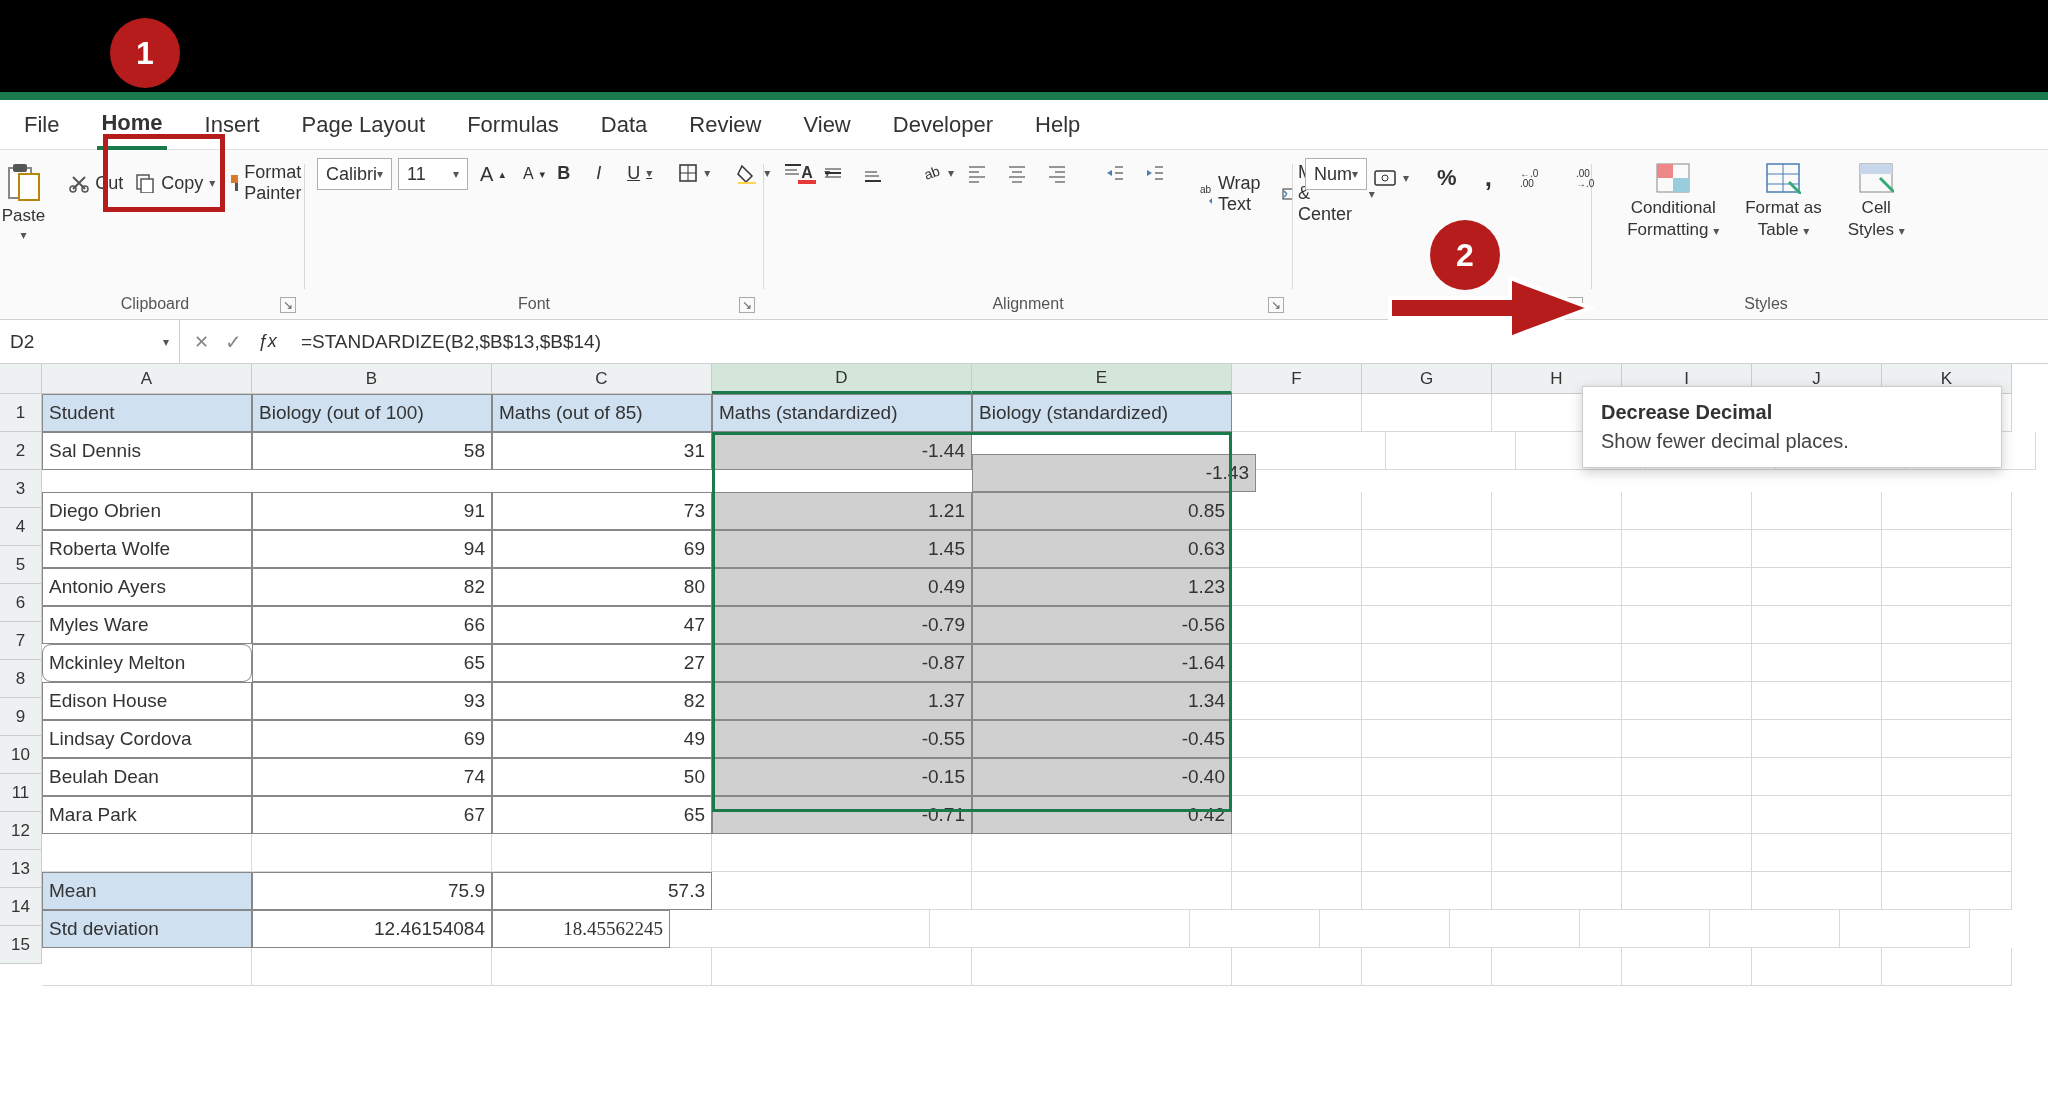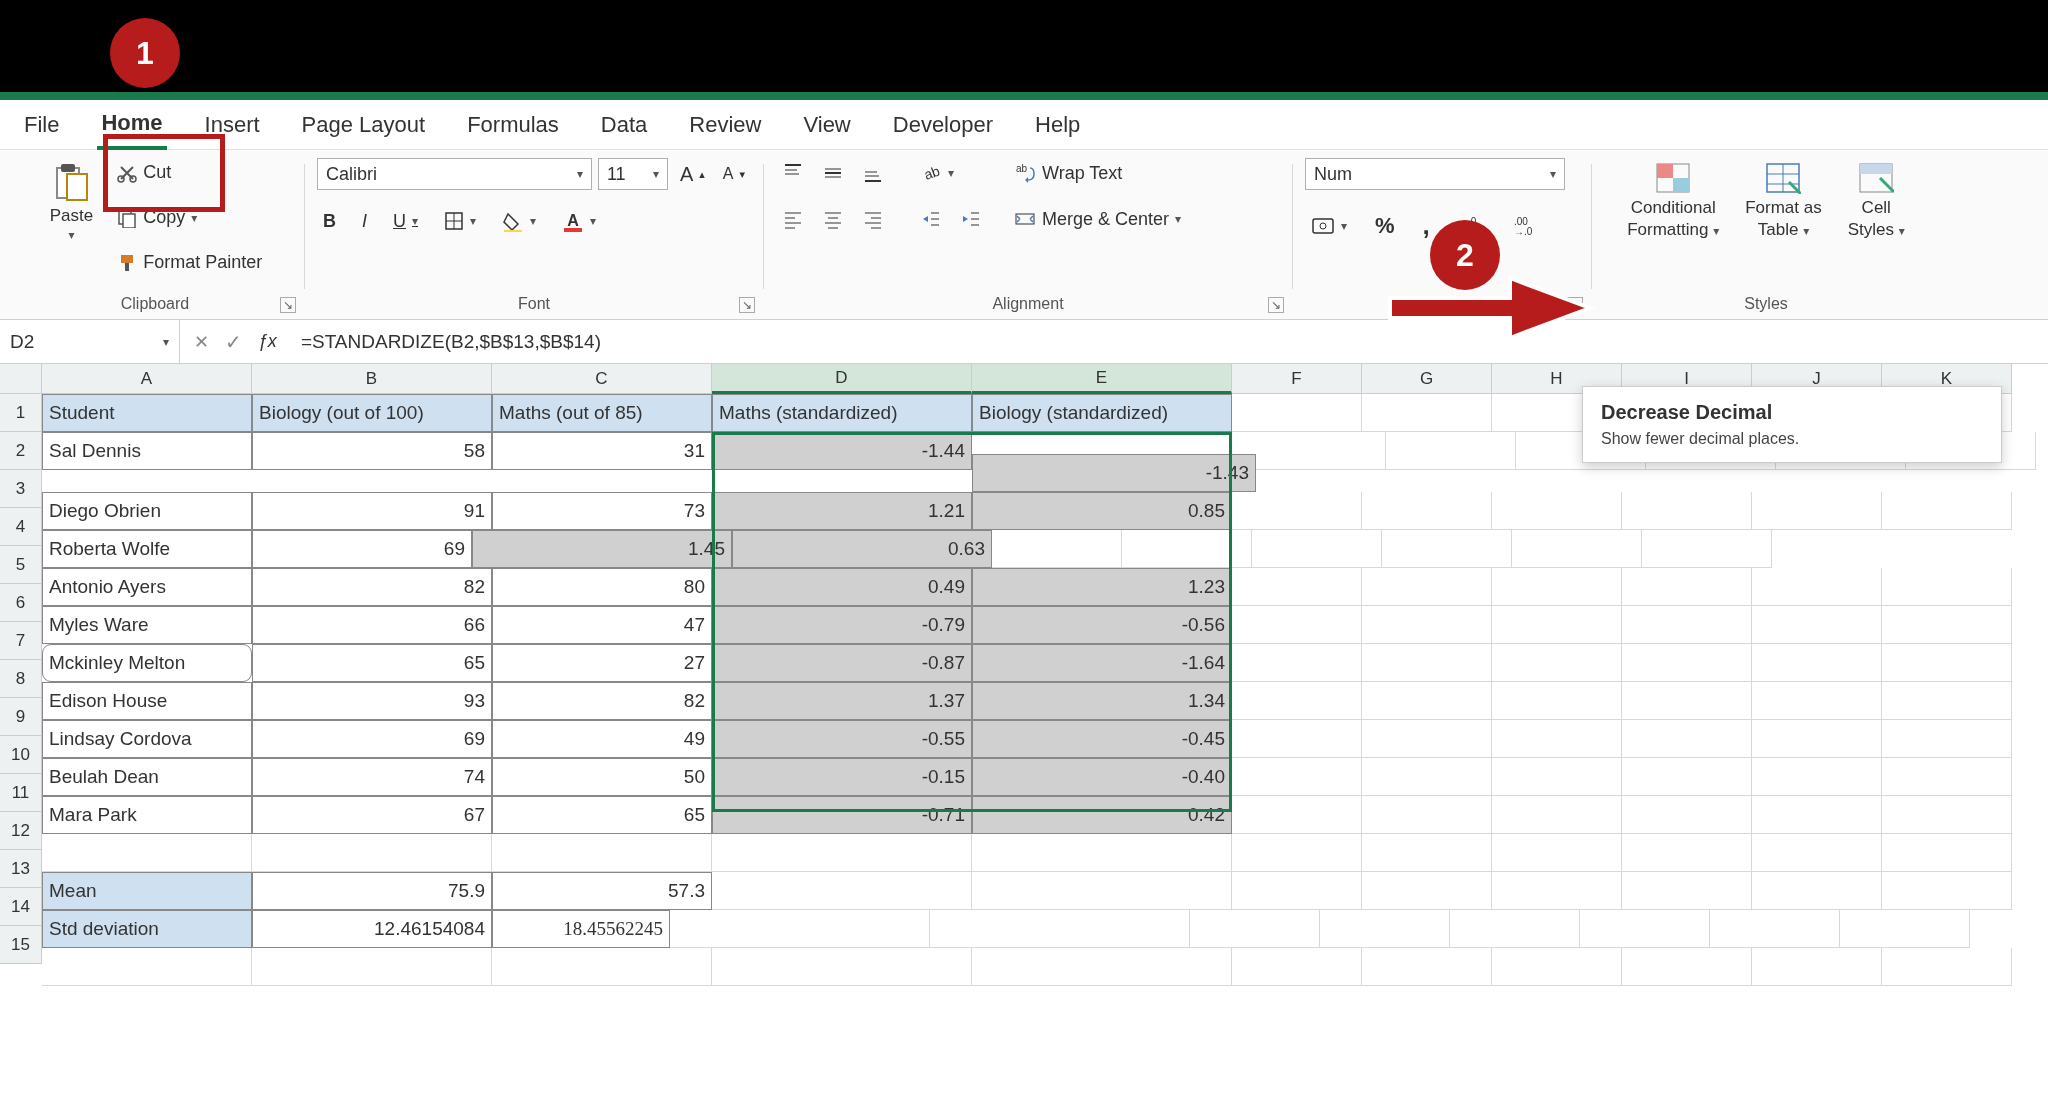--- a/index.html
+++ b/index.html
@@ -77,21 +77,21 @@
   }
   .group-body { display:flex; align-items:flex-start; gap:10px; flex:1; }
   .group-label { font-size:16px; color:#555; padding:4px 0 6px; }
   .vsep { width:1px; background:#d8d8d8; margin:6px 0 30px; }
   .btn, .icon-btn {
     display:flex; align-items:center; gap:6px;
     padding:4px 6px; font-size:18px; color:#333;
     cursor:pointer; border-radius:2px;
   }
   .icon-btn svg { display:block; }
-  .stack-col { display:flex; flex-direction:column; gap:16px; }
+  .stack-col { display:flex; flex-direction:row; gap:0; }
   .stack-row { display:flex; align-items:center; gap:6px; }
   .dropdown-caret { font-size:12px; color:#555; }
   .combo {
     border:1px solid #b0b0b0; background:#fff;
     height:32px; display:flex; align-items:center;
     padding:0 8px; font-size:18px; justify-content:space-between;
   }
   .dialog-launcher {
     position:absolute; right:4px; bottom:6px;
     width:16px; height:16px; font-size:12px; color:#666;
@@ -102,21 +102,21 @@
     position:absolute;
     top:386px; left:1582px;
     background:#fff;
     border:1px solid #ccc;
     box-shadow:0 4px 12px rgba(0,0,0,0.2);
     padding:14px 18px;
     width:420px;
     z-index:200;
   }
   .tooltip-title { font-weight:bold; font-size:20px; margin-bottom:6px; }
-  .tooltip-desc { font-size:16px; color:#444; }
+  .tooltip-desc { font-size:20px; color:#444; }
 
   .formula-bar {
     display:flex; align-items:center;
     border-bottom:1px solid #d0d0d0;
     height:44px;
     background:#fff;
   }
   .name-box {
     width:180px; height:100%;
     border-right:1px solid #d0d0d0;
@@ -556,20 +556,21 @@
               <div class="cell data num selrange" style="width: 260px;">0.85</div>
               <div class="cell " style="width: 130px;"></div>
               <div class="cell " style="width: 130px;"></div>
               <div class="cell " style="width: 130px;"></div>
               <div class="cell " style="width: 130px;"></div>
               <div class="cell " style="width: 130px;"></div>
               <div class="cell " style="width: 130px;"></div>
             </div>
             <div class="grid-row">
               <div class="cell data" style="width: 210px;">Roberta Wolfe</div>
+              <div class="cell data num" style="width: 240px;">94</div>
               <div class="cell data num" style="width: 220px;">69</div>
               <div class="cell data num selrange" style="width: 260px;">1.45</div>
               <div class="cell data num selrange" style="width: 260px;">0.63</div>
               <div class="cell " style="width: 130px;"></div>
               <div class="cell " style="width: 130px;"></div>
               <div class="cell " style="width: 130px;"></div>
               <div class="cell " style="width: 130px;"></div>
               <div class="cell " style="width: 130px;"></div>
               <div class="cell " style="width: 130px;"></div>
             </div>

